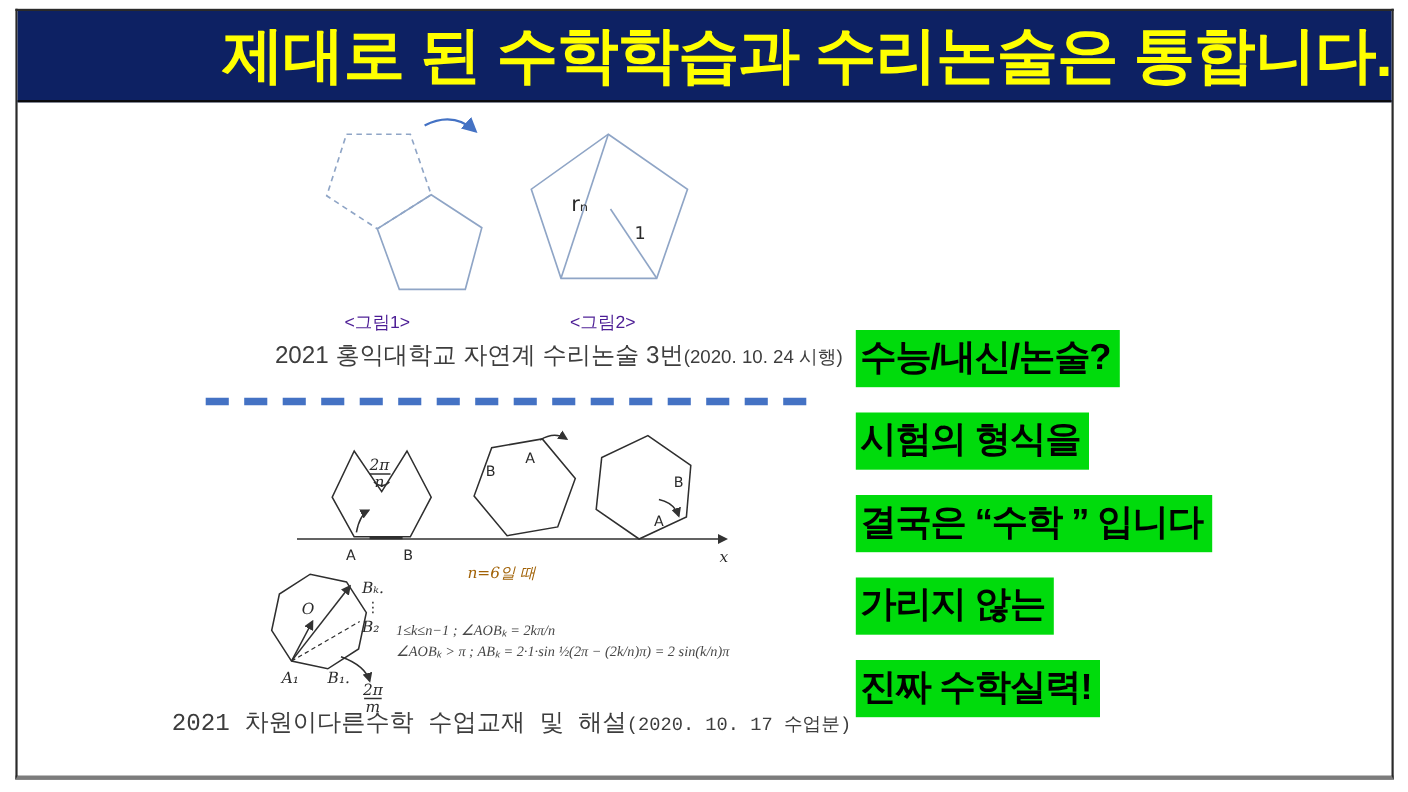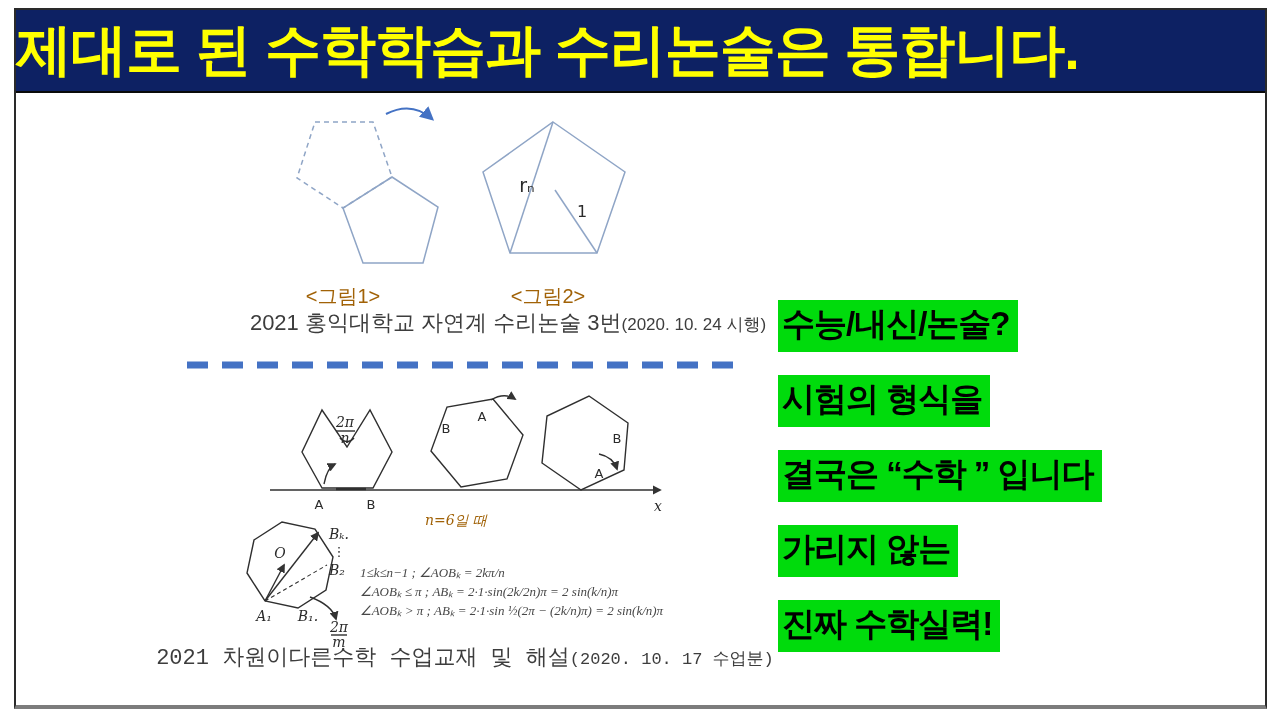--- a/index.html
+++ b/index.html
@@ -1,24 +1,24 @@
 <!DOCTYPE html>
 <html style="--navy: #0d2163; --yellow: #ffff00; --green: #00db0c; --blue: #4472c4; --penta: #8fa5c6; --ink: #2f2f2f;"><head>
 <meta charset="utf-8">
 <style>
   html,body { margin:0; padding:0; background:#ffffff; width:1280px; height:720px; overflow:hidden;
               font-family:"Liberation Sans", sans-serif; }
   .frame { position:absolute; left:14px; top:8px; width:1249px; height:695px; background:#fff;
            border:2px solid #2a2a2a; border-bottom:4px solid #7c7c7c; }
   .header { position:absolute; left:0; top:0; width:100%; height:81px; background:var(--navy);
-            border-bottom:2px solid #0a0a0a; display:flex; align-items:center; justify-content:flex-start; }
+            border-bottom:2px solid #0a0a0a; display:flex; align-items:center; justify-content:flex-end; }
   .header-title { color:var(--yellow); font-size:56px; font-weight:800; letter-spacing:-1px; white-space:nowrap; }
 
   .abs { position:absolute; }
-  .figlabel { font-size:20px; color:#a16207; transform:translateX(-50%); white-space:nowrap; }
+  .figlabel { font-size:16px; color:#4c1d95; transform:translateX(-50%); white-space:nowrap; }
   .caption { transform:translateX(-50%); white-space:nowrap; color:#3d3d3d; font-size:22px; text-align:center; }
   .caption .paren { font-size:17px; }
 
   .note { font-size:14px; color:#a16207; transform:translateX(-50%); white-space:nowrap;
           font-family:"DejaVu Serif", serif; font-style:italic; }
 
   .equations { font-family:Liberation Serif, serif; font-style:italic; font-size:13px;
                color:#474747; line-height:19px; white-space:nowrap; }
 
   .green-lines { display:flex; flex-direction:column; align-items:flex-start; gap:23px;text-align:center; }
@@ -125,21 +125,20 @@
     <text class="sketch-it" x="97" y="62" font-size="13" text-anchor="middle">B₂</text>
     <text class="sketch-it" x="68" y="108" font-size="13" text-anchor="middle">B₁.</text>
     <text class="sketch-it" x="24" y="108" font-size="14" text-anchor="middle">A₁</text>
     <text class="sketch-it" x="99" y="119" font-size="12" text-anchor="middle">2π</text>
     <line class="ink" x1="91" y1="122" x2="107" y2="122"></line>
     <text class="sketch-it" x="99" y="134" font-size="12" text-anchor="middle">m</text>
   </svg>
 
   <div class="abs equations" style="left:344px; top:553px;">
     <div>1≤k≤n−1 ; ∠AOBₖ = 2kπ/n</div>
-    <div>∠AOBₖ ≤ π ; ABₖ = 2·1·sin(2k/2n)π = 2 sin(k/n)π</div>
     <div>∠AOBₖ &gt; π ; ABₖ = 2·1·sin ½(2π − (2k/n)π) = 2 sin(k/n)π</div>
   </div>
 
   <div class="abs caption" style="left:449px; top:632px;font-family:Liberation Mono, monospace;">
     <span>2021 차원이다른수학 수업교재 및 해설</span><span class="paren">(2020. 10. 17 수업분)</span>
   </div>
 
   <div class="abs green-lines" style="left:762px; top:290px;">
     <span class="green-line">수능/내신/논술?</span>
     <span class="green-line">시험의 형식을</span>

